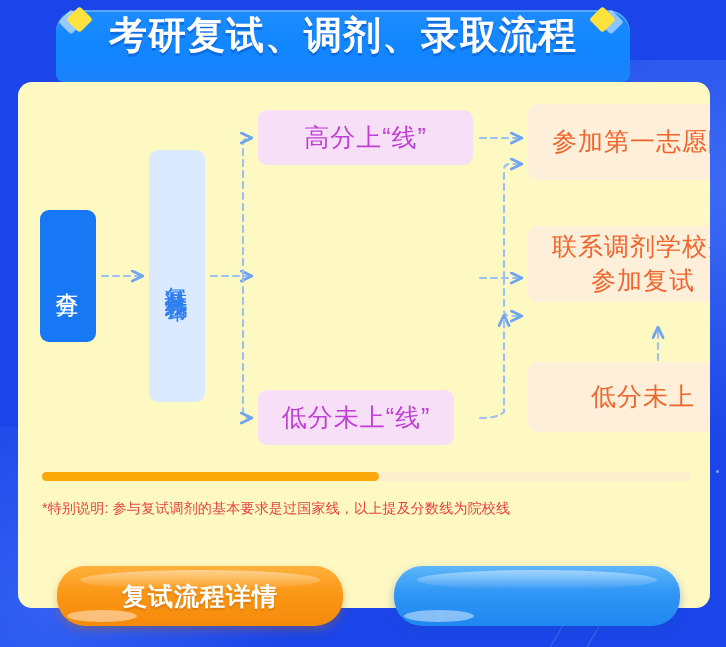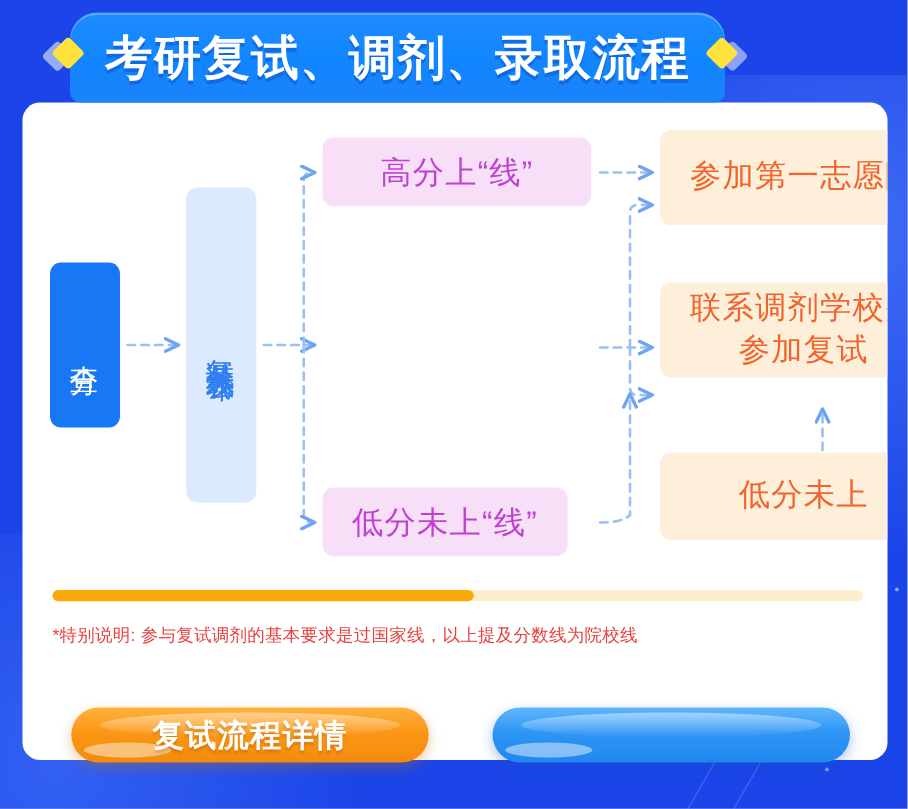--- a/index.html
+++ b/index.html
@@ -20,24 +20,24 @@
     background:radial-gradient(circle at 30% 70%, rgba(80,130,255,.45), rgba(27,69,232,0) 70%);
   }
   #bg-deco .line{
     position:absolute;border-left:1px solid rgba(255,255,255,.18);
     transform:rotate(30deg);transform-origin:top left;
   }
   #bg-deco .dot{position:absolute;width:3px;height:3px;border-radius:50%;background:rgba(255,255,255,.5);}
 
   
   #header-banner{
-    position:absolute;left:56px;top:10px;width:524px;height:72px;
+    position:absolute;left:56px;top:10px;width:574px;height:72px;
     background:linear-gradient(180deg,#1e8bff 0%,#1186ff 55%,#1b82fb 100%);
     border-radius:22px 22px 8px 8px;
-    display:flex;align-items:center;justify-content:center;
+    display:flex;align-items:flex-start;justify-content:center;
     box-shadow:0 2px 0 rgba(255,255,255,.25) inset;
     z-index:4;
   }
   #header-banner .title{
     color:#fff;font-size:38px;font-weight:bold;letter-spacing:1px;
     text-shadow:0 3px 0 rgba(10,60,170,.35);
     white-space:nowrap;
   }
   .diamond{
     position:relative;width:26px;height:26px;flex:none;
@@ -51,21 +51,21 @@
     background:#ffe23d;transform:rotate(45deg);border-radius:3px;
   }
   .diamond.right .back{left:9px;background:rgba(255,255,255,.5);}
   .diamond.right .front{left:0px;}
   #diamond-left{margin-right:16px;}
   #diamond-right{margin-left:16px;}
 
   
   #content-card{
     position:absolute;left:18px;top:82px;width:692px;height:526px;
-    background:#ffffff;border-radius:14px;
+    background:#fef9c3;border-radius:14px;
     z-index:2;overflow:hidden;
   }
   
   #flow-area{
     position:absolute;left:0;top:0;width:692px;height:374px;overflow:hidden;
   }
 
   .node{
     position:absolute;display:flex;align-items:center;justify-content:center;
     box-sizing:border-box;text-align:center;
@@ -111,21 +111,21 @@
   }
 
   
   #note-text{
     position:absolute;left:24px;top:418px;width:660px;
     color:#e8413f;font-size:14px;white-space:nowrap;letter-spacing:.2px;
   }
 
   
   .cta{
-    position:absolute;height:44px;border-radius:28px;
+    position:absolute;height:60px;border-radius:28px;
     display:flex;align-items:center;justify-content:center;
     color:#fff;font-size:25px;font-weight:bold;letter-spacing:1px;
     z-index:5;overflow:hidden;
     text-shadow:0 2px 2px rgba(120,60,0,.25);
   }
   #cta-left{
     left:57px;top:566px;width:286px;
     background:linear-gradient(180deg,#ffb13c 0%,#fb9716 45%,#f58a0b 100%);
     box-shadow:0 4px 10px rgba(200,110,0,.35);
   }

